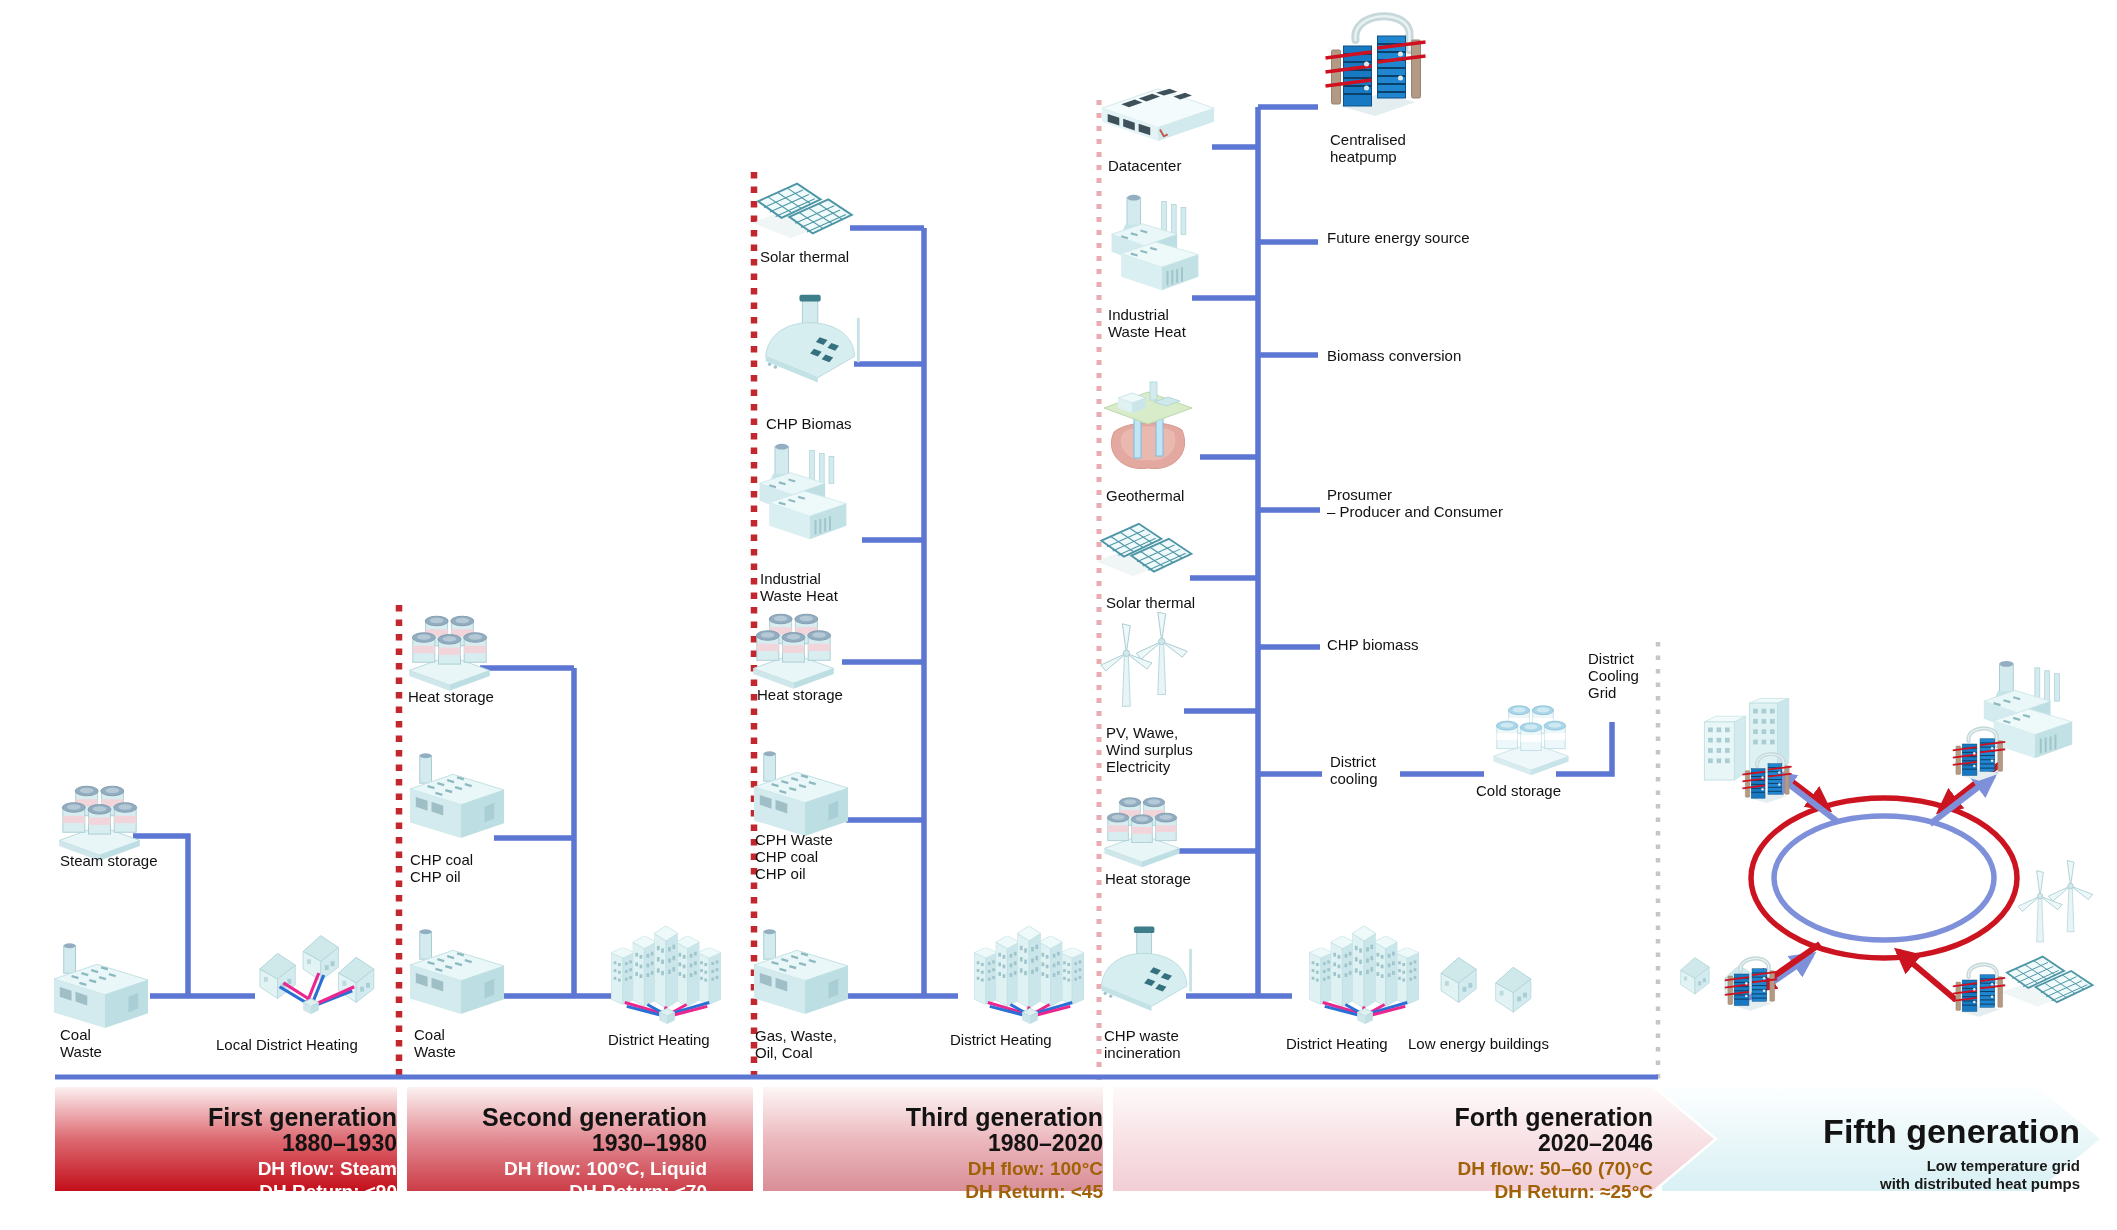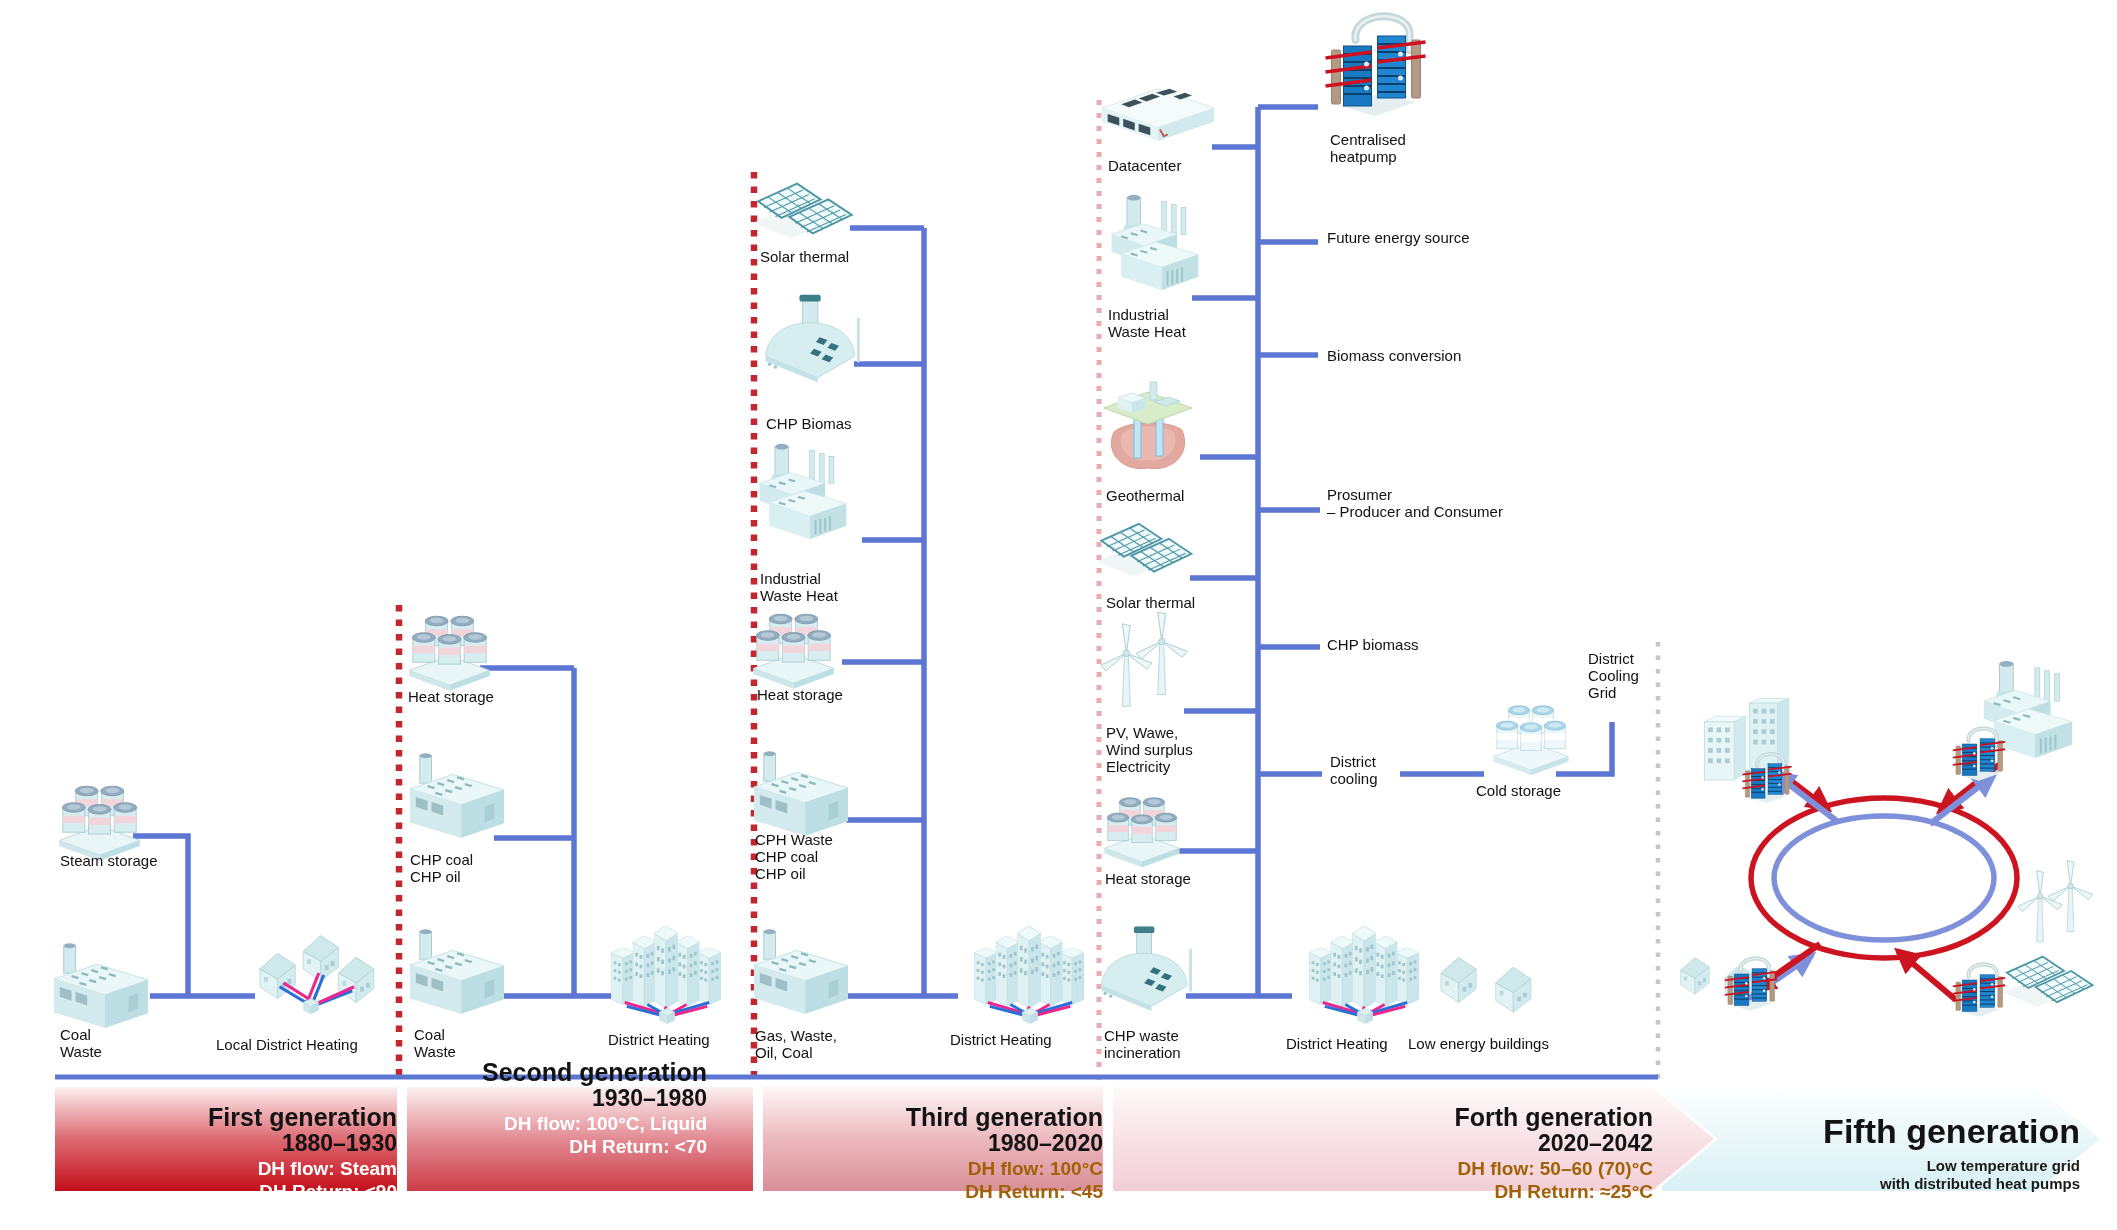--- a/index.html
+++ b/index.html
@@ -541,37 +541,37 @@
       <use href="#i-heatpump"></use>
     </svg>
 
 <div class="bt dh-white" style="left:55px;top:1089px;width:342px;height:100px">
   <div class="bt-title">First generation</div>
   <div class="bt-period">1880–1930</div>
   <div class="bt-gap"></div>
   <div class="bt-dh">DH flow: Steam</div>
   <div class="bt-dh">DH Return: &lt;90</div>
 </div>
-<div class="bt dh-white" style="left:407px;top:1044px;width:300px;height:100px">
+<div class="bt dh-white" style="left:407px;top:1089px;width:300px;height:100px">
   <div class="bt-title">Second generation</div>
   <div class="bt-period">1930–1980</div>
   <div class="bt-gap"></div>
   <div class="bt-dh">DH flow: 100°C, Liquid</div>
   <div class="bt-dh">DH Return: &lt;70</div>
 </div>
 <div class="bt dh-dark" style="left:763px;top:1089px;width:340px;height:100px">
   <div class="bt-title">Third generation</div>
   <div class="bt-period">1980–2020</div>
   <div class="bt-gap"></div>
   <div class="bt-dh">DH flow: 100°C</div>
   <div class="bt-dh">DH Return: &lt;45</div>
 </div>
 <div class="bt dh-dark" style="left:1113px;top:1089px;width:540px;height:100px">
   <div class="bt-title">Forth generation</div>
-  <div class="bt-period">2020–2042</div>
+  <div class="bt-period">2020–2046</div>
   <div class="bt-gap"></div>
   <div class="bt-dh">DH flow: 50–60 (70)°C</div>
   <div class="bt-dh">DH Return: ≈25°C</div>
 </div>
 <div class="bt" style="left:1680px;top:1089px;width:400px;height:100px">
   <div class="bt5-title">Fifth generation</div>
   <div class="bt-gap"></div>
   <div class="bt5-line">Low temperature grid</div>
   <div class="bt5-line">with distributed heat pumps</div>
 </div>

